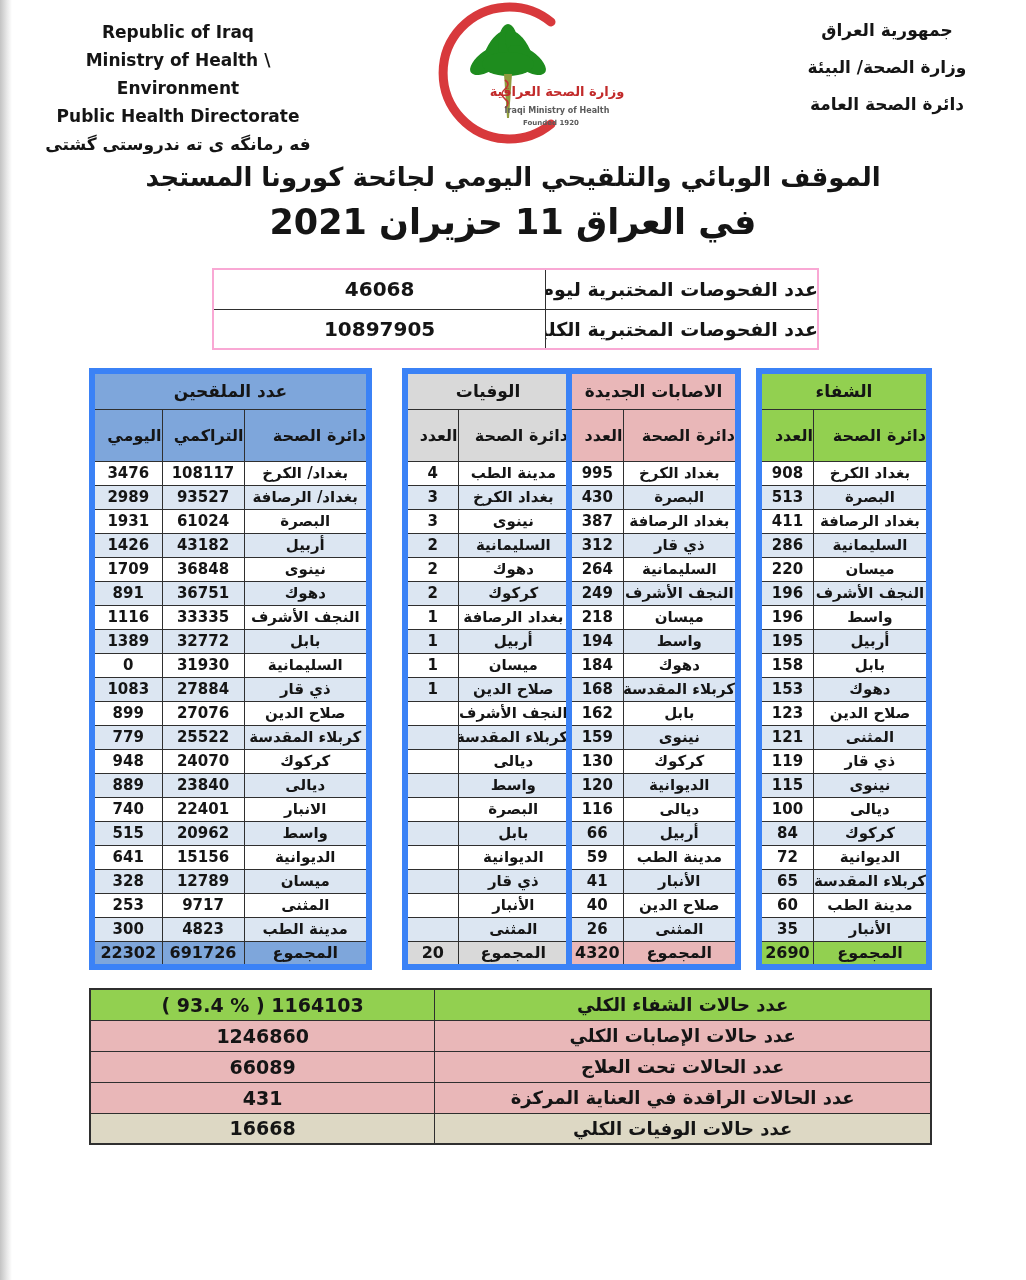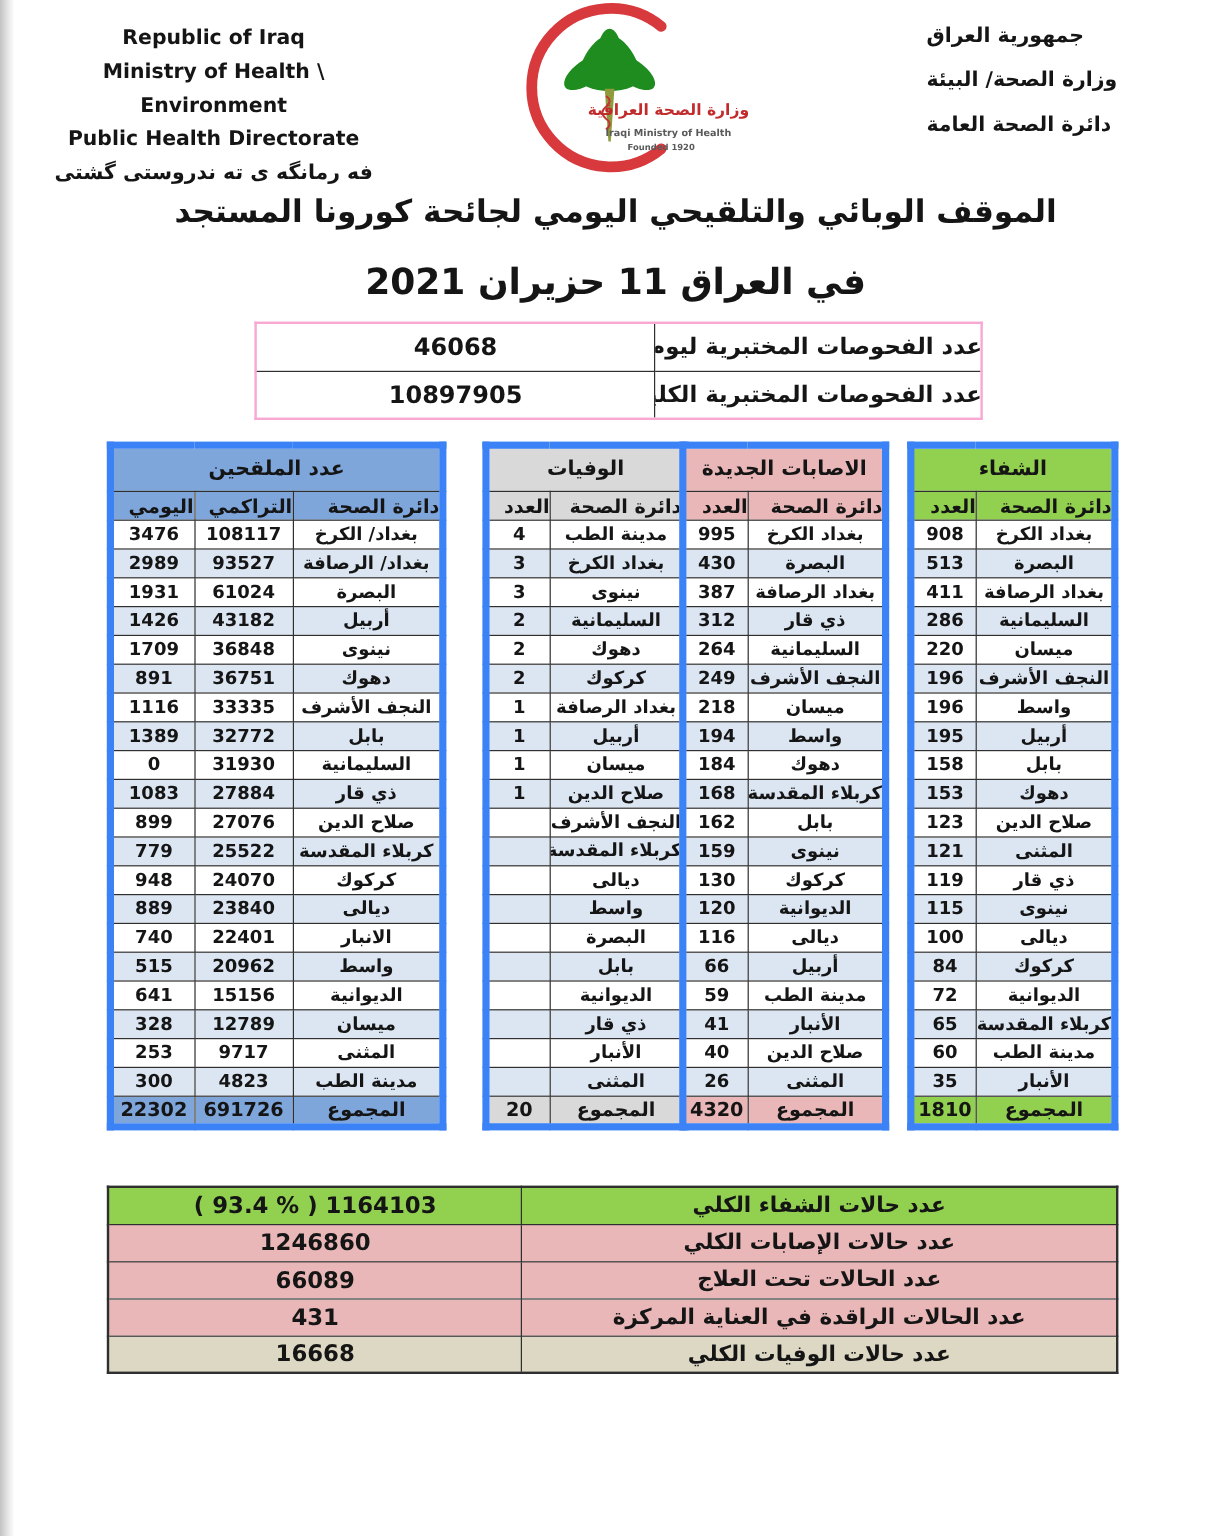--- a/index.html
+++ b/index.html
@@ -9,45 +9,45 @@
 
   
   .scan-edge { position:absolute; left:0; top:0; width:12px; height:1280px;
     background:linear-gradient(to right,#c3c3c3,#e9e9e9 60%,#ffffff); }
 
   
   .hdr-english { position:absolute; left:28px; top:18px; width:300px;
     text-align:center; font-weight:bold; font-size:17px; line-height:1.65; }
   .hdr-english .kurdish { font-size:17px; }
   .hdr-arabic { position:absolute; left:772px; top:20px; width:230px;
-    display:flex; flex-direction:column; gap:17px; text-align:left;
+    display:flex; flex-direction:column; gap:17px; text-align:center;
     font-weight:bold; font-size:17px; direction:rtl; }
   .logo-wrap { position:absolute; left:405px; top:0px; width:220px; height:152px; }
 
   
   .doc-title { position:absolute; left:0; top:162px; width:100%;
     text-align:center; font-weight:bold; direction:rtl; }
   .doc-title .l1 { font-size:26px; }
-  .doc-title .l2 { font-size:30px; margin-top:26px; }
+  .doc-title .l2 { font-size:35px; margin-top:10px; }
 
   
   table { border-collapse:collapse; table-layout:fixed; }
   td, th { border:1px solid #2f2f2f; font-weight:bold; text-align:center;
     vertical-align:middle; overflow:hidden; white-space:nowrap; }
 
   
   .tests { position:absolute; left:212px; top:268px; width:607px; border:2px solid #f9a8d4; }
   .tests td { height:40px; }
   .tests .val { font-size:20px; }
   .tests .lbl { font-size:19px; direction:rtl; }
 
   
   .stat { position:absolute; top:368px; border:6px solid #3b82f6; background:#fff; }
   .stat thead th.ttl { height:38px; font-size:17px; direction:rtl; }
-  .stat thead th.colh { height:24px; font-size:16px; direction:rtl;padding-left:44px; }
+  .stat thead th.colh { height:52px; font-size:16px; direction:rtl;padding-left:44px; }
   .stat tbody td { height:24px; font-size:15px; }
   .stat tbody td.col-name { direction:rtl; font-size:15px; }
   .stat tfoot td { height:26px; font-size:16px;text-align:center; }
   .stat tfoot td.col-name { direction:rtl; }
   .stat tbody tr.alt { background:var(--row_alt); }
 
   .t-vaccinated { left:89px;  width:277px; }
   .t-deaths     { left:380px; width:172px;margin-left:22px; }
   .t-infections { left:566px; width:175px; }
   .t-recovered  { left:756px; width:176px; }
@@ -552,21 +552,21 @@
           <td class="col-value">60</td>
           <td class="col-name">مدينة الطب</td>
         </tr>
         <tr class="alt">
           <td class="col-value">35</td>
           <td class="col-name">الأنبار</td>
         </tr>
       </tbody>
     <tfoot>
       <tr>
-        <td>1810</td>
+        <td>2690</td>
         <td class="col-name">المجموع</td>
       </tr>
     </tfoot>
   </table>
 
   <table class="summary">
     <colgroup>
         <col style="width:41%">
         <col style="width:59%">
       </colgroup>

